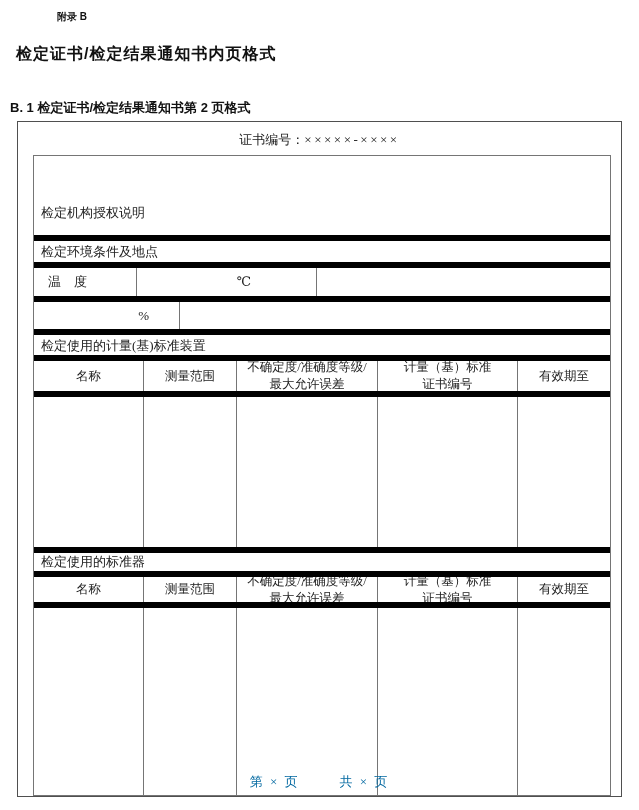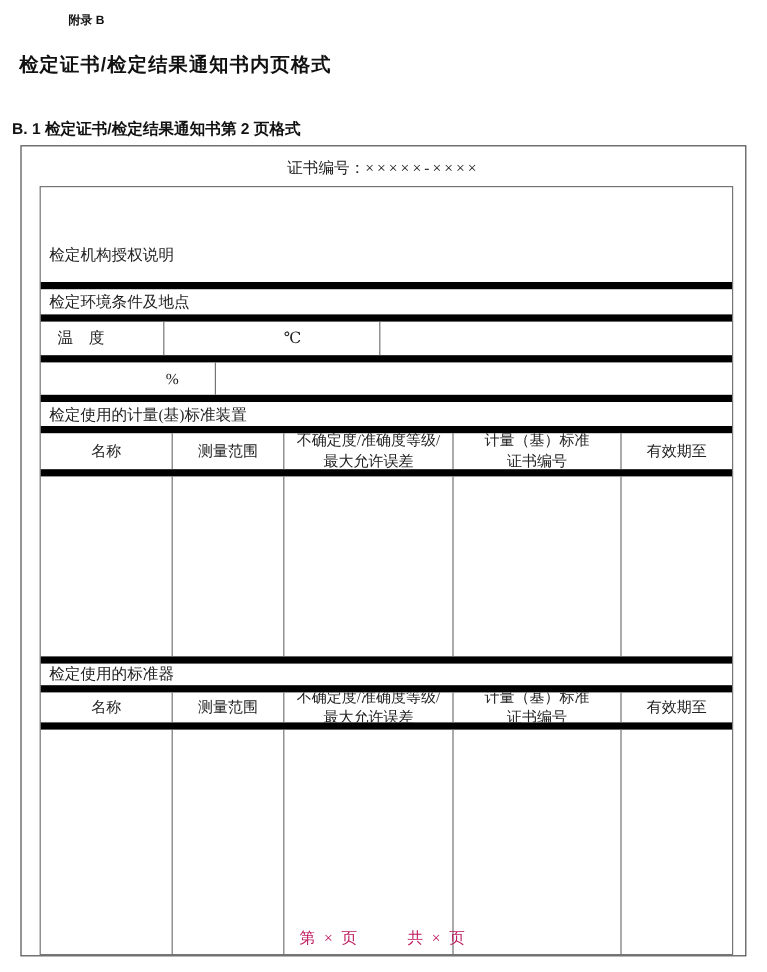--- a/index.html
+++ b/index.html
@@ -73,21 +73,21 @@
   .head-cell{
     display:flex;align-items:center;justify-content:center;
     text-align:center;white-space:pre-line;
     font-size:12.5px;line-height:1.35;
   }
   .full{flex:1 1 auto;}
   .top-left{padding:4px 7px;}
   .mid-left{display:flex;align-items:center;padding:0 7px;}
   .footer-line{
     position:absolute;bottom:5px;left:0;width:100%;
-    text-align:center;font-size:13px;letter-spacing:2px;color:#be185d;
+    text-align:center;font-size:13px;letter-spacing:2px;color:#0369a1;
   }
   .footer-line .sep{display:inline-block;width:40px;}
 </style>
 </head>
 <body>
 
 <div class="page">
 
   <div class="appendix">附录 B</div>
 

